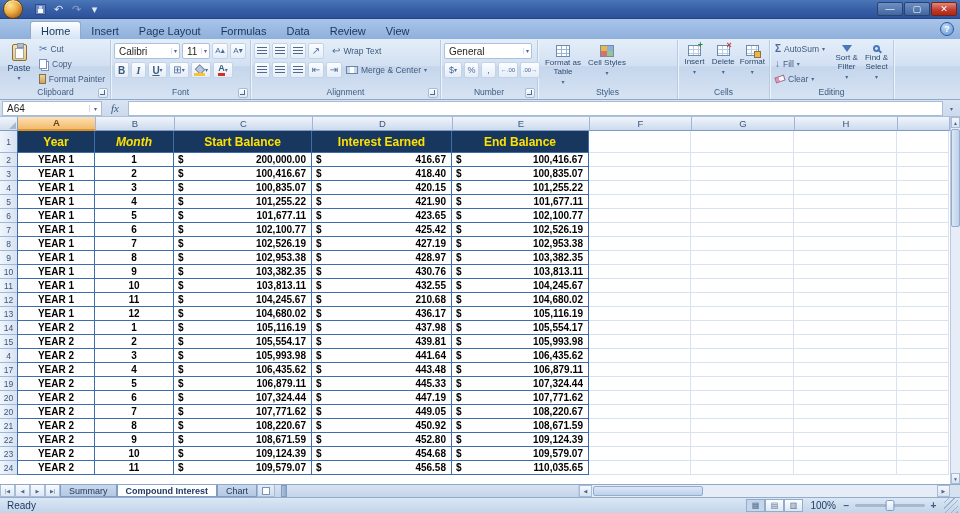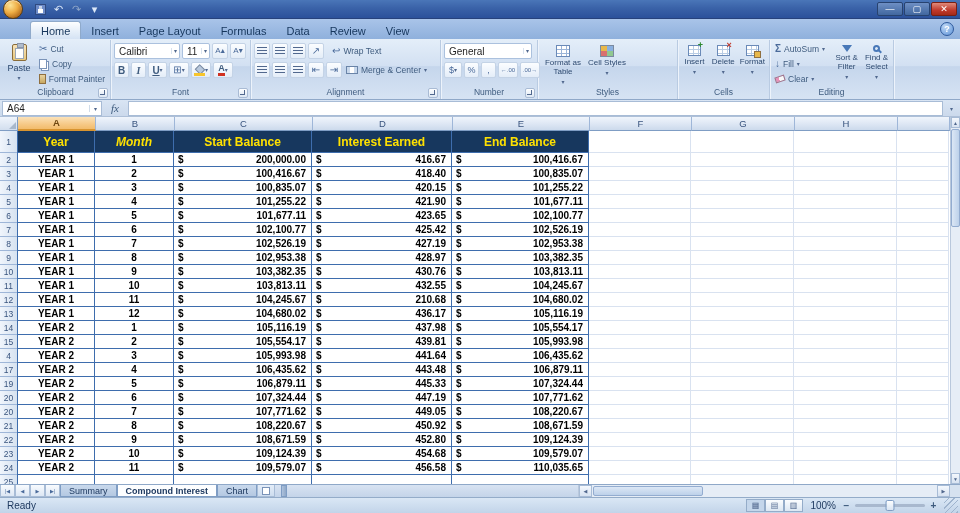--- a/index.html
+++ b/index.html
@@ -903,32 +903,20 @@
           </div>
           <div class="cell tcell money" style="width: 137px;">
             <span class="cur">$</span>
             <span class="amt">110,035.65</span>
           </div>
           <div class="cell plain" style="width: 102px;"></div>
           <div class="cell plain" style="width: 103px;"></div>
           <div class="cell plain" style="width: 103px;"></div>
           <div class="cell plain" style="width: 52px;"></div>
         </div>
-        <div class="grow">
-          <div class="rowh">25</div>
-          <div class="cell tcell tl" style="width: 78px;"></div>
-          <div class="cell tcell" style="width: 79px;"></div>
-          <div class="cell tcell" style="width: 138px;"></div>
-          <div class="cell tcell" style="width: 140px;"></div>
-          <div class="cell tcell" style="width: 137px;"></div>
-          <div class="cell plain" style="width: 102px;"></div>
-          <div class="cell plain" style="width: 103px;"></div>
-          <div class="cell plain" style="width: 103px;"></div>
-          <div class="cell plain" style="width: 52px;"></div>
-        </div>
       </div>
   </div>
   <div class="vscroll">
     <div class="varrow">▲</div>
     <div class="vthumb"></div>
     <div class="vspace"></div>
     <div class="varrow">▼</div>
   </div>
 </div>
 

